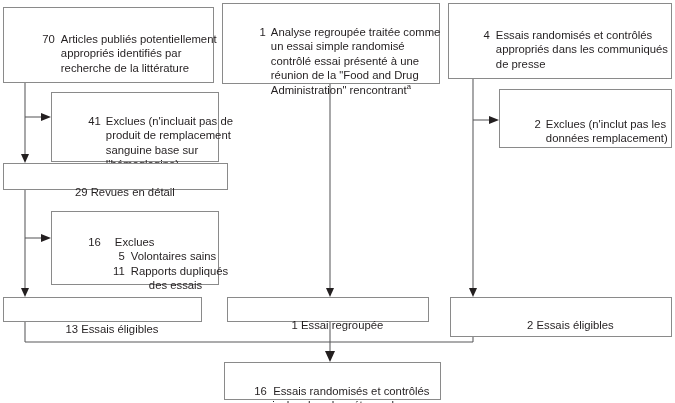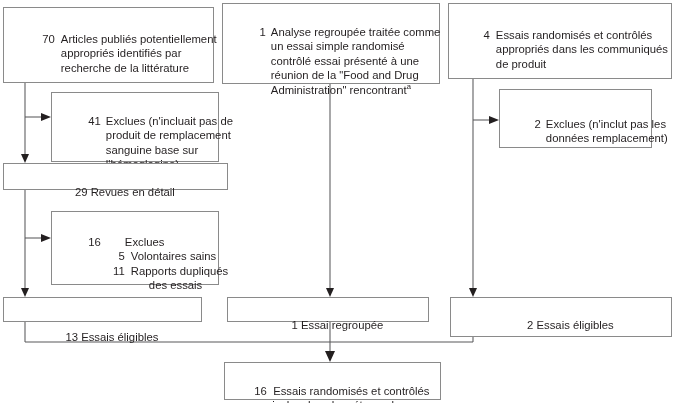--- a/index.html
+++ b/index.html
@@ -122,71 +122,71 @@
   </div>
 
   <div class="box" style="left:448px; top:3px; width:224px; height:76px;">
     <div class="inner pad-l" style="top:9px;">
       <span class="num" style="width:10px;">4</span><span class="lbl" style="margin-left:6px;">Essais randomisés et contrôlés</span>
     </div>
     <div class="inner pad-l" style="top:23.6px;">
       <span class="num" style="width:10px;"></span><span class="lbl" style="margin-left:6px;">appropriés dans les communiqués</span>
     </div>
     <div class="inner pad-l" style="top:38.2px;">
-      <span class="num" style="width:10px;"></span><span class="lbl" style="margin-left:6px;">de produit</span>
+      <span class="num" style="width:10px;"></span><span class="lbl" style="margin-left:6px;">de presse</span>
     </div>
   </div>
 
   <div class="box" style="left:51px; top:92px; width:168px; height:70px;">
     <div class="inner pad-l" style="top:6px;">
       <span class="num" style="width:18px;">41</span><span class="lbl" style="margin-left:5px;">Exclues (n'incluait pas de</span>
     </div>
     <div class="inner pad-l" style="top:20.6px;">
       <span class="num" style="width:18px;"></span><span class="lbl" style="margin-left:5px;">produit de remplacement</span>
     </div>
     <div class="inner pad-l" style="top:35.2px;">
       <span class="num" style="width:18px;"></span><span class="lbl" style="margin-left:5px;">sanguine base sur</span>
     </div>
     <div class="inner pad-l" style="top:49.8px;">
       <span class="num" style="width:18px;"></span><span class="lbl" style="margin-left:5px;">l'hémoglogine)</span>
     </div>
   </div>
 
-  <div class="box" style="left:499px; top:89px; width:153px; height:59px;">
+  <div class="box" style="left:499px; top:89px; width:173px; height:59px;">
     <div class="inner pad-l" style="top:12px;">
       <span class="num" style="width:10px;">2</span><span class="lbl" style="margin-left:5px;">Exclues (n'inclut pas les</span>
     </div>
     <div class="inner pad-l" style="top:26.6px;">
       <span class="num" style="width:10px;"></span><span class="lbl" style="margin-left:5px;">données remplacement)</span>
     </div>
   </div>
 
   <div class="box ctr" style="left:3px; top:163px; width:225px; height:27px;">
     <div class="inner" style="top:6px;">
       <span>29</span><span>&nbsp;</span><span>Revues en détail</span>
     </div>
   </div>
 
   <div class="box" style="left:51px; top:211px; width:168px; height:74px;">
     <div class="inner pad-l" style="top:8px;">
-      <span class="num" style="width:18px;">16</span><span class="lbl" style="margin-left:24px;">Exclues</span>
+      <span class="num" style="width:18px;">16</span><span class="lbl" style="margin-left:14px;">Exclues</span>
     </div>
     <div class="inner pad-l" style="top:22.6px;">
       <span class="num" style="width:42px;">5</span><span class="lbl" style="margin-left:6px;">Volontaires sains</span>
     </div>
     <div class="inner pad-l" style="top:37.2px;">
       <span class="num" style="width:42px;">11</span><span class="lbl" style="margin-left:6px;">Rapports dupliqués</span>
     </div>
     <div class="inner pad-l" style="top:51.8px;">
       <span class="num" style="width:42px;"></span><span class="lbl" style="margin-left:24px;">des essais</span>
     </div>
   </div>
 
   <div class="box ctr" style="left:3px; top:297px; width:199px; height:25px;">
-    <div class="inner" style="top:17px;">
+    <div class="inner" style="top:9px;">
       <span>13</span><span>&nbsp;</span><span>Essais éligibles</span>
     </div>
   </div>
 
   <div class="box ctr" style="left:227px; top:297px; width:202px; height:25px;">
     <div class="inner" style="top:5px;">
       <span>1</span><span>&nbsp;</span><span>Essai regroupée</span>
     </div>
   </div>
 

